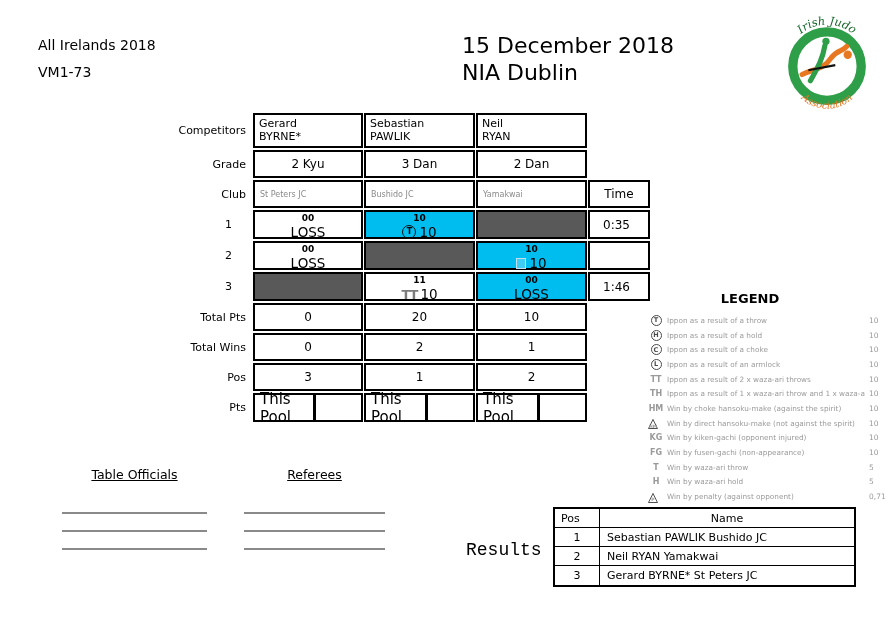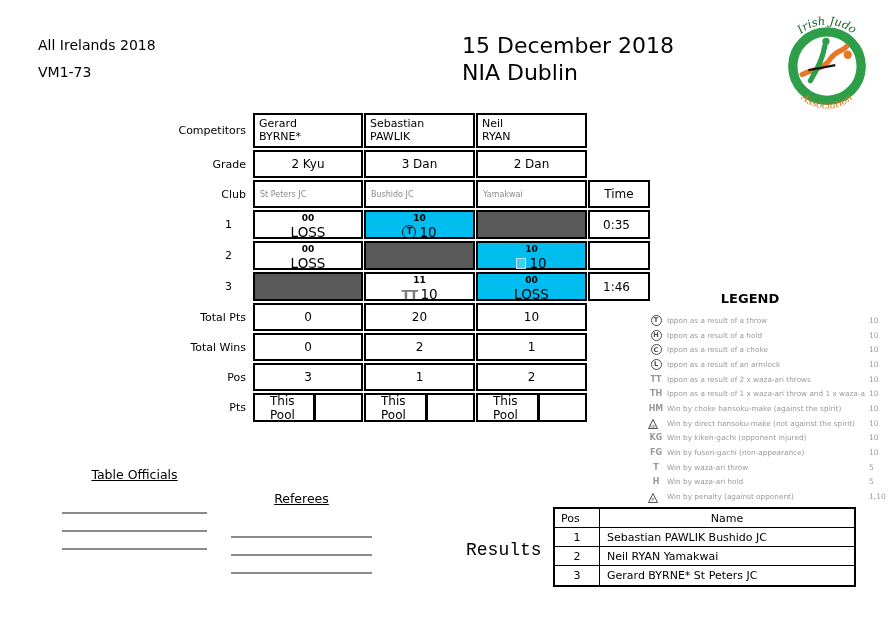--- a/index.html
+++ b/index.html
@@ -36,21 +36,21 @@
   .m-blocked { background:var(--blocked); }
   .sym-circle { width:14px; height:14px; border:1.5px solid #111; border-radius:50%;
                 display:inline-flex; align-items:center; justify-content:center; }
   .sym-circle i { font-style:normal; font-weight:bold; font-size:8px; line-height:8px; }
   .sym-square { width:10px; height:11px; border:1px solid #bfe0ec;
                 background:rgba(255,255,255,0.25); display:inline-block; }
   .sym-tt i { font-style:normal; font-weight:bold; color:#7d7d7d; font-size:13px;
               letter-spacing:-1px; }
   .pts-cell { padding:0; align-items:stretch; }
   .pts-left { width:58%; border-right:3px solid #000; display:flex; align-items:center;
-              padding-left:15px; font-size:12px; }
+              padding-left:5px; font-size:15px; }
   .pts-right { flex:1; }
 
   
   .legend { left:645px; top:291px; width:246px; }
   .legend-title { font-size:13px; font-weight:bold; text-align:center; width:210px;
                   margin-bottom:7px; }
   .lg-row { display:grid; grid-template-columns:22px 1fr 26px; align-items:center;
             height:14.7px; }
   .lg-tx { font-size:7.3px; color:#9a9a9a; white-space:nowrap; overflow:hidden; }
   .lg-v  { font-size:7.5px; color:#9a9a9a; padding-left:4px; }
@@ -317,31 +317,31 @@
       </span>
     <span class="lg-tx">Win by waza-ari hold</span>
     <span class="lg-v">5</span>
   </div>
   <div class="lg-row">
     <span class="lg-ic tri">
         <b>△</b>
         <i>P</i>
       </span>
     <span class="lg-tx">Win by penalty (against opponent)</span>
-    <span class="lg-v">1,10</span>
+    <span class="lg-v">0,71</span>
   </div>
 </div>
 
 <div class="sig-group" style="left:62px; top:467px; width:145px;">
   <div class="sig-title">Table Officials</div>
   <div class="sig-line"></div>
   <div class="sig-line"></div>
   <div class="sig-line"></div>
 </div>
-<div class="sig-group" style="left:231px; top:467px; width:141px;margin-top:24px;">
+<div class="sig-group" style="left:244px; top:467px; width:141px;">
   <div class="sig-title">Referees</div>
   <div class="sig-line"></div>
   <div class="sig-line"></div>
   <div class="sig-line"></div>
 </div>
 
 <div class="abs results-label">Results</div>
 <div class="abs results-table">
   <div class="rt-row rt-head">
     <span class="rt-pos">Pos</span>

